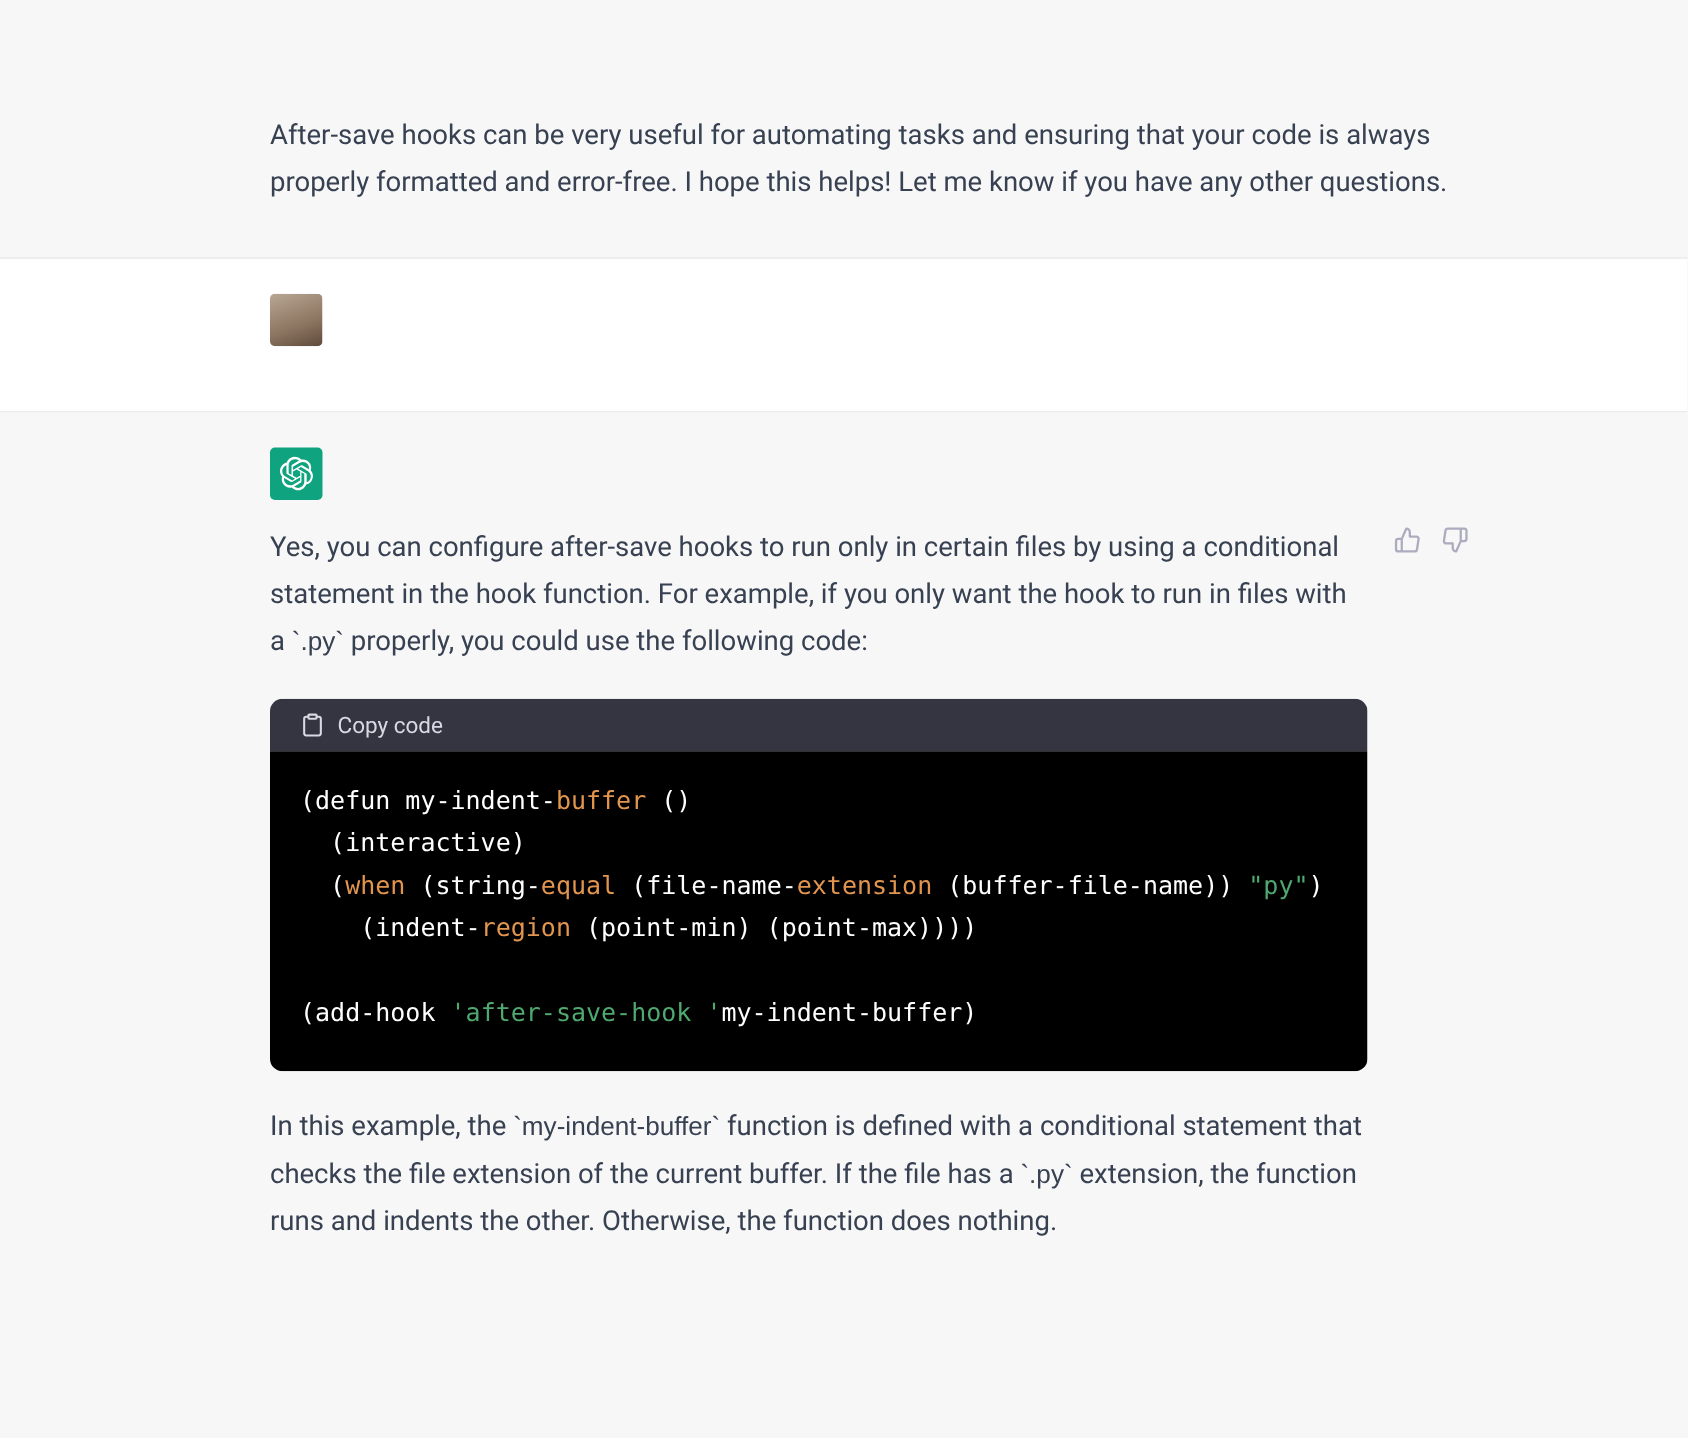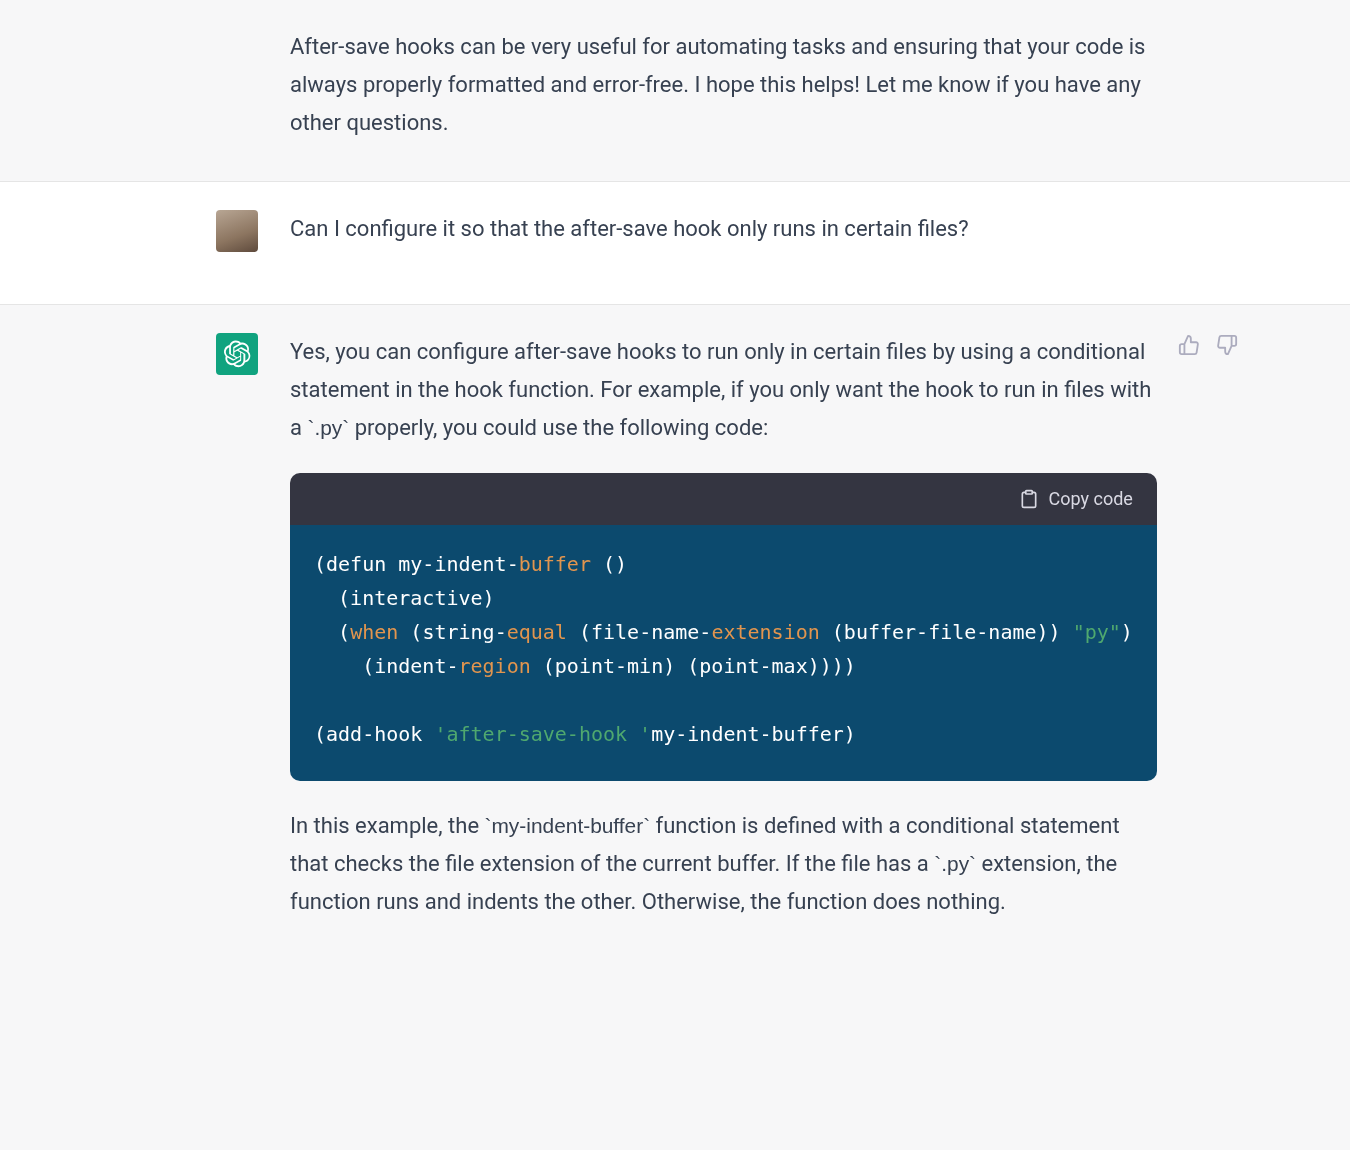--- a/index.html
+++ b/index.html
@@ -23,22 +23,23 @@
     }
     .message.assistant-msg {
       background: #f7f7f8;
     }
     .message-inner {
       max-width: 1082px;
       margin: 0 auto;
       padding-left: 82px;
       padding-right: 40px;
       display: flex;
-      gap: 32px;
+      gap: 20px;
       position: relative;
+      flex-direction: column;
     }
     .avatar-col {
       flex: 0 0 42px;
       width: 42px;
     }
     .avatar {
       width: 42px;
       height: 42px;
       border-radius: 4px;
       display: flex;
@@ -86,36 +87,36 @@
       justify-content: center;
     }
     .code-block {
       margin-top: 26px;
       margin-bottom: 26px;
       border-radius: 10px;
       overflow: hidden;
     }
     .code-header {
       background: #343541;
-      height: 52px;
-      display: flex;
-      align-items: center;
-      justify-content: flex-end;
+      height: 42px;
+      display: flex;
+      align-items: center;
+      justify-content: flex-start;
       padding: 0 24px;
     }
     .copy-btn {
       display: flex;
       align-items: center;
       gap: 10px;
       color: #d9d9e3;
       font-size: 18px;
       cursor: pointer;
     }
     .code-body {
-      background: #0c4a6e;
+      background: #000000;
       padding: 22px 24px 30px 24px;
       color: #ffffff;
       font-family: ui-monospace, SFMono-Regular, "SF Mono", Menlo, Consolas, monospace;
       font-size: 20px;
       line-height: 1.7;
       white-space: pre;
       overflow-x: auto;
     }
     .tok-orange { color: #e2954e; }
     .tok-string { color: #4fa86f; }
@@ -144,25 +145,20 @@
       </div>
     </div>
   </div>
 </div>
 
 <div class="message user-msg">
   <div class="message-inner">
     <div class="avatar-col">
       <div class="avatar user">
         <div class="user-face"></div>
-      </div>
-    </div>
-    <div class="content-col">
-      <div class="prose">
-        <p>Can I configure it so that the after-save hook only runs in certain files?</p>
       </div>
     </div>
   </div>
 </div>
 
 <div class="message assistant-msg" style="border-bottom:none;">
   <div class="message-inner">
     <div class="avatar-col">
       <div class="avatar bot">
         <svg width="28" height="28" viewBox="0 0 41 41" fill="none">

